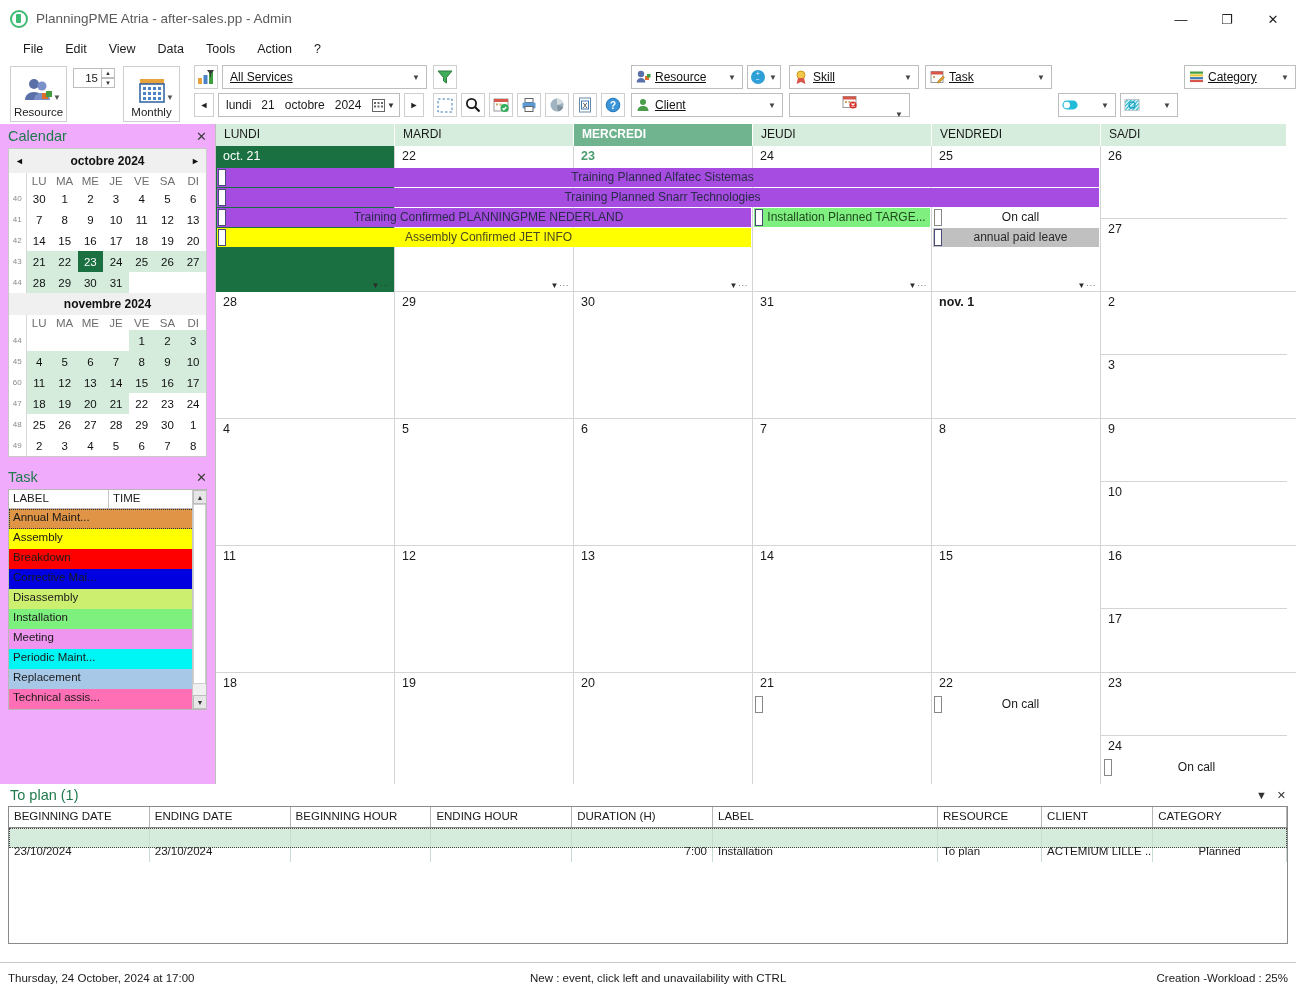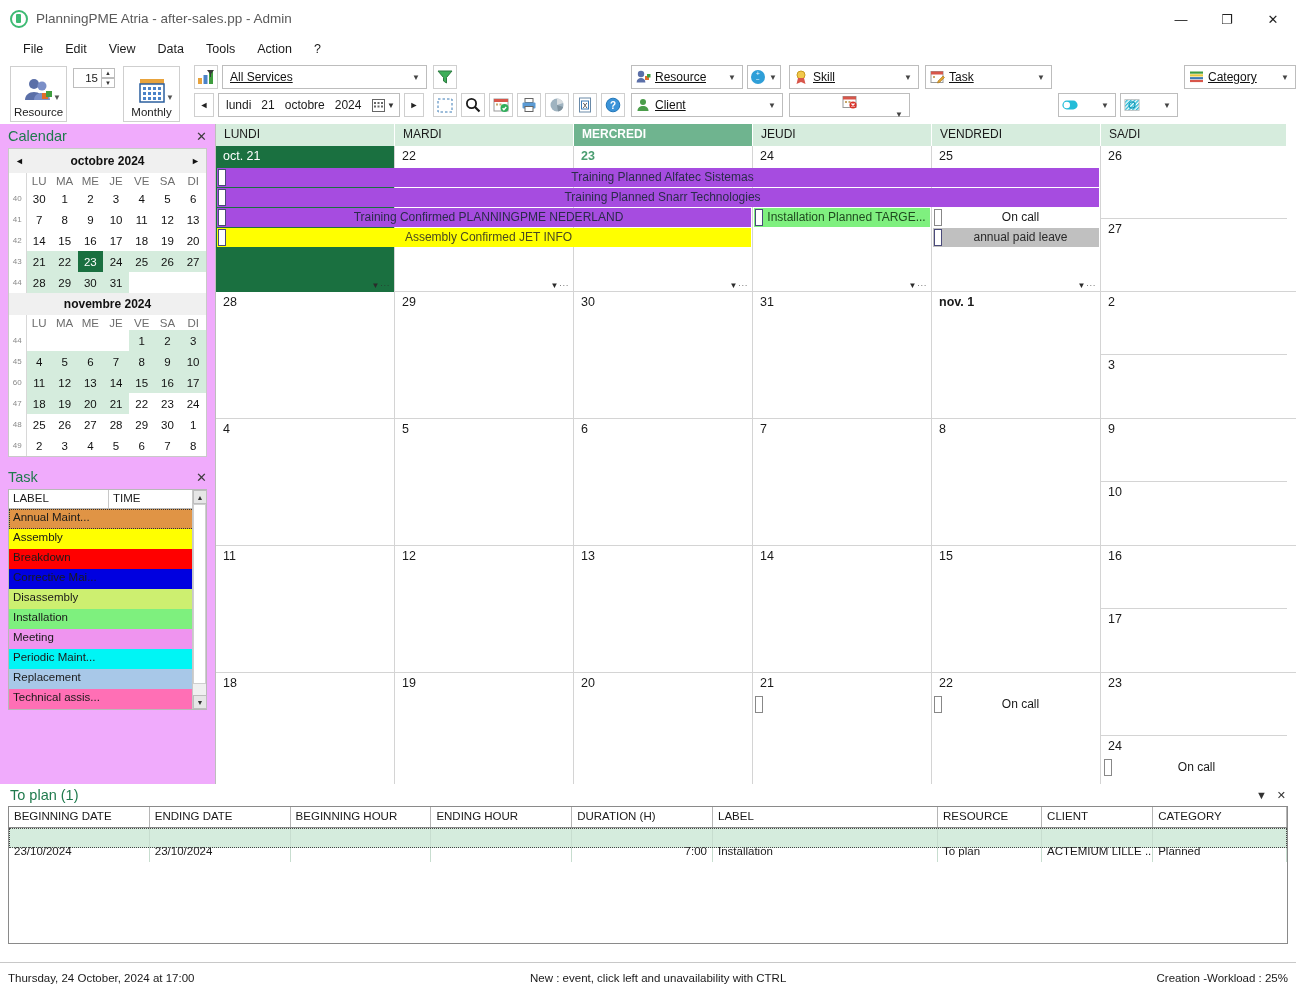--- a/index.html
+++ b/index.html
@@ -924,21 +924,21 @@
     <div id="dock-rows">
         <div class="dg-row">
           <div style="width:142px;">23/10/2024</div>
           <div style="width:142px;">23/10/2024</div>
           <div style="width:142px;"></div>
           <div style="width:142px;"></div>
           <div style="width:142px;text-align:right;">7:00</div>
           <div style="width:227px;">Installation</div>
           <div style="width:105px;">To plan</div>
           <div style="width:112px;">ACTEMIUM LILLE ...</div>
-          <div style="width:135px;">Planned</div>
+          <div style="width:135px;text-align:center;">Planned</div>
         </div>
       </div>
   </div>
 </div>
 
 <div class="statusbar">
   <span class="sb-l">Thursday, 24 October, 2024 at 17:00</span>
   <span class="sb-c">New : event, click left and unavailability with CTRL</span>
   <span class="sb-r">Creation -Workload : 25%</span>
 </div>

